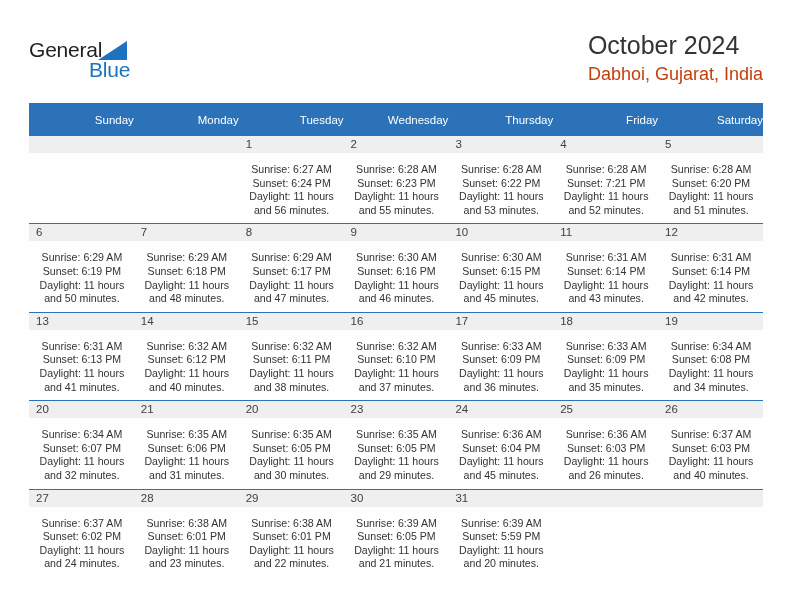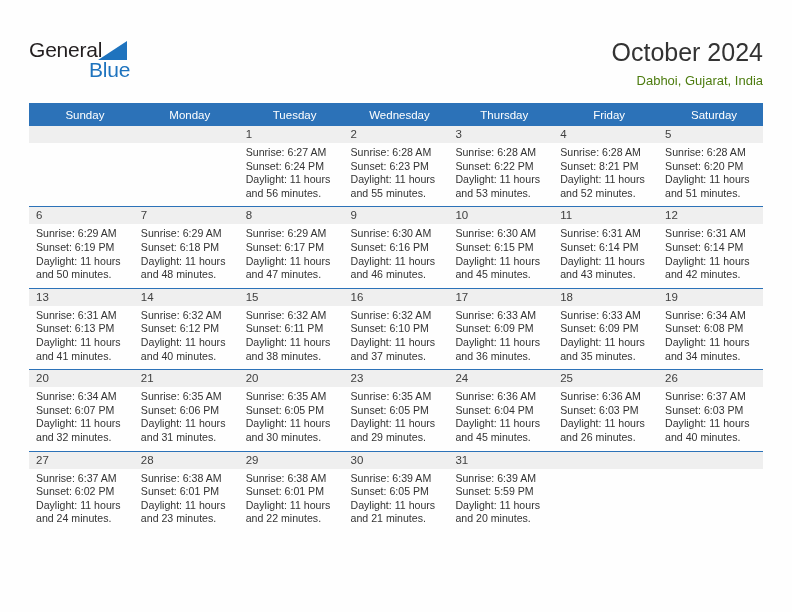--- a/index.html
+++ b/index.html
@@ -46,53 +46,51 @@
     position: absolute;
     left: 60px; top: 20px;
     font-size: 21px;
     color: #1e73be;
     letter-spacing: -0.2px;
     line-height: 24px;
   }
   .title-wrap {
     position: absolute;
     right: 0; top: 0;
-    text-align: right;
-    margin-top: 7px;
   }
   .cal-title {
     font-size: 25px;
     color: #333333;
     line-height: 30px;
     white-space: nowrap;
   }
   .cal-subtitle {
     margin-top: 5px;
-    font-size: 13px;
-    color: #4d7c0f;
+    font-size: 18px;
+    color: #c2410c;
     line-height: 18px;
     white-space: nowrap;
   }
 
   
   .calendar {
     position: absolute;
     left: 29px; top: 103px;
     width: 734px;
     border-collapse: collapse;
     table-layout: fixed;
   }
   .calendar th {
     background: #2c72b8;
     color: #ffffff;
     font-size: 11.5px;
     font-weight: normal;
-    text-align: center;
+    text-align: right;
     padding: 5px 0 5px 7px;
-    height: 23px;
+    height: 33px;
     vertical-align: middle;
   }
   .calendar td {
     width: 104.85px;
     vertical-align: top;
     padding: 0;
     border-top: 1.3px solid #2c72b8;
     background: #fefefe;
   }
   .calendar tr.week-first td { border-top: none; }
@@ -100,24 +98,25 @@
   .daynum {
     background: #efefef;
     height: 17px;
     padding: 1px 0 1px 7px;
     font-size: 11.5px;
     color: #404040;
     line-height: 15px;
   }
   .daynum.empty { color: transparent; }
   .cellbody {
-    padding: 3px 6px 6px 7px;
+    padding: 10px 6px 6px 7px;
     font-size: 10.6px;
     color: #333333;
     line-height: 13.6px;
+    text-align: center;
   }
   .cellbody div { white-space: nowrap; }
   td.blank .daynum { background: #efefef; }
 </style>
 </head>
 <body>
 
 <div id="page">
 
   <div class="header">
@@ -183,21 +182,21 @@
               <div>Sunrise: 6:28 AM</div>
               <div>Sunset: 6:22 PM</div>
               <div>Daylight: 11 hours</div>
               <div>and 53 minutes.</div>
             </div>
           </td>
           <td>
             <div class="daynum">4</div>
             <div class="cellbody">
               <div>Sunrise: 6:28 AM</div>
-              <div>Sunset: 8:21 PM</div>
+              <div>Sunset: 7:21 PM</div>
               <div>Daylight: 11 hours</div>
               <div>and 52 minutes.</div>
             </div>
           </td>
           <td>
             <div class="daynum">5</div>
             <div class="cellbody">
               <div>Sunrise: 6:28 AM</div>
               <div>Sunset: 6:20 PM</div>
               <div>Daylight: 11 hours</div>

